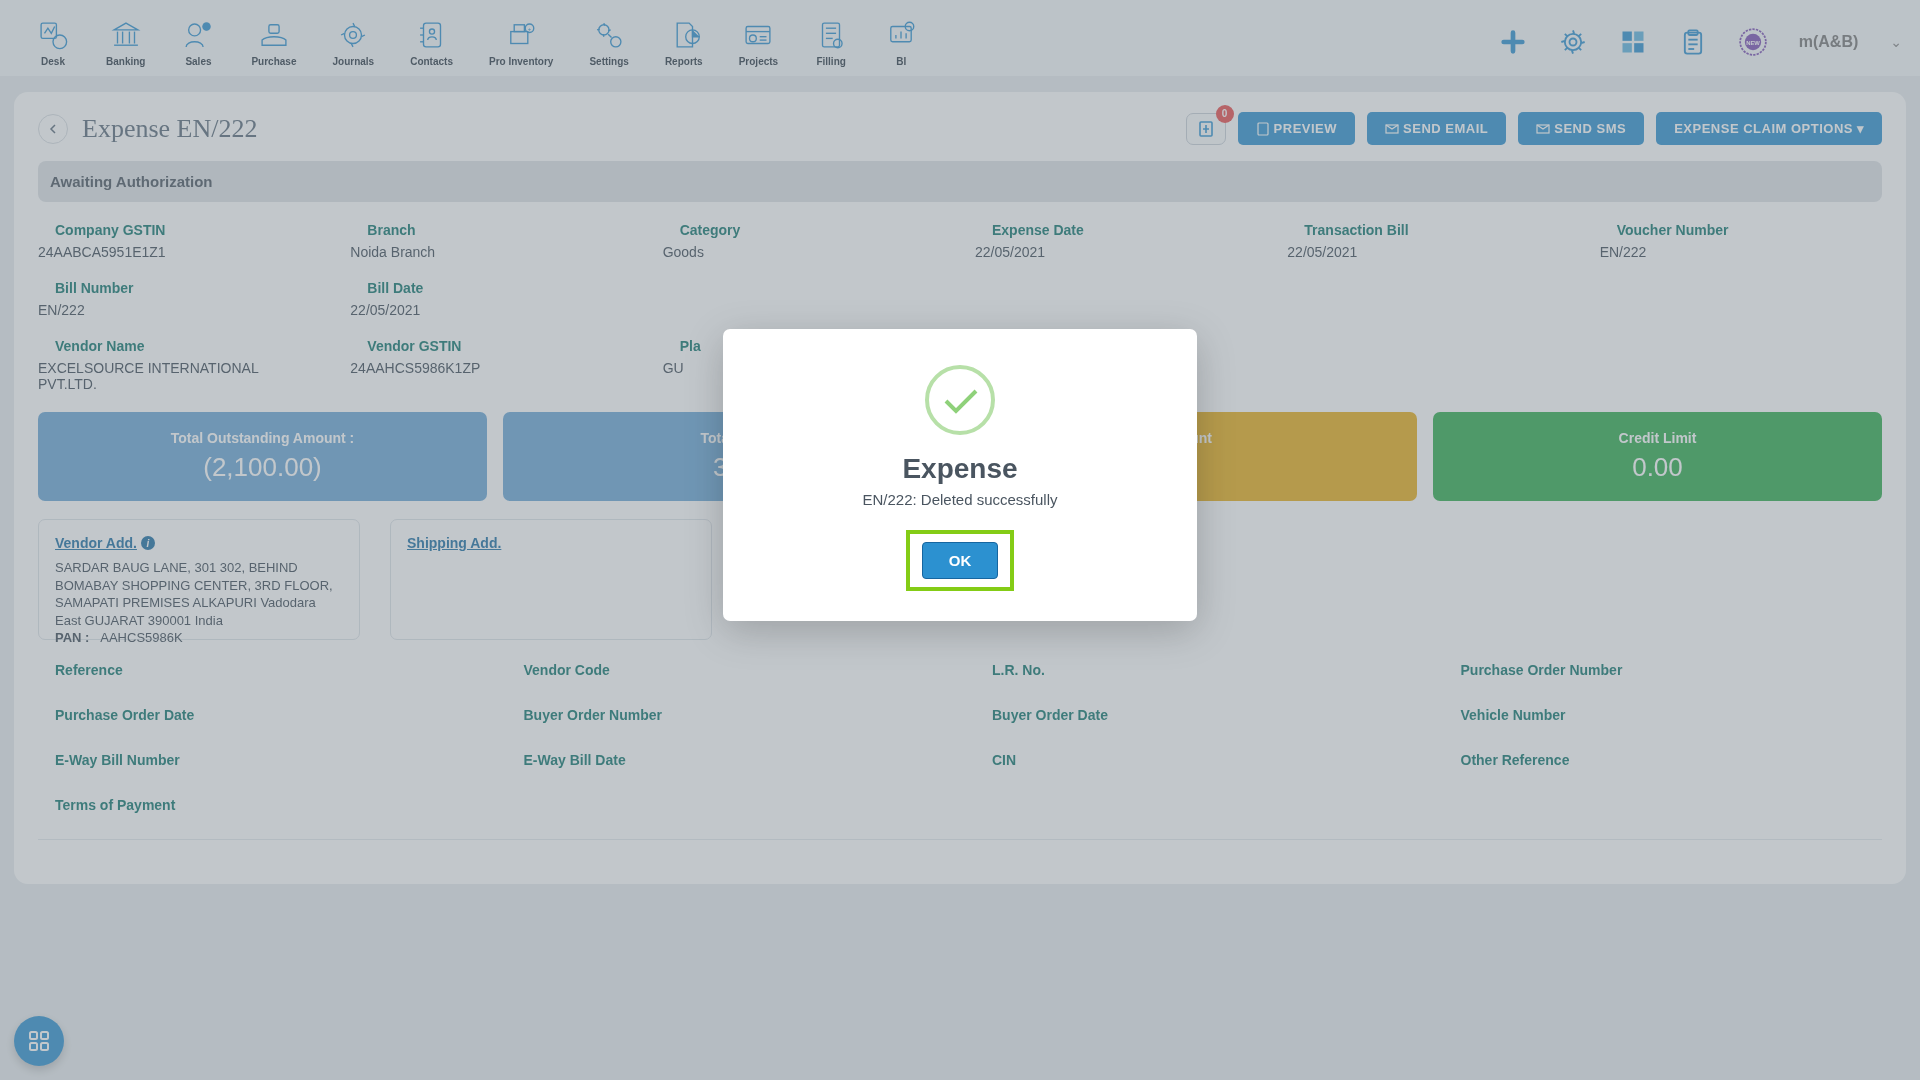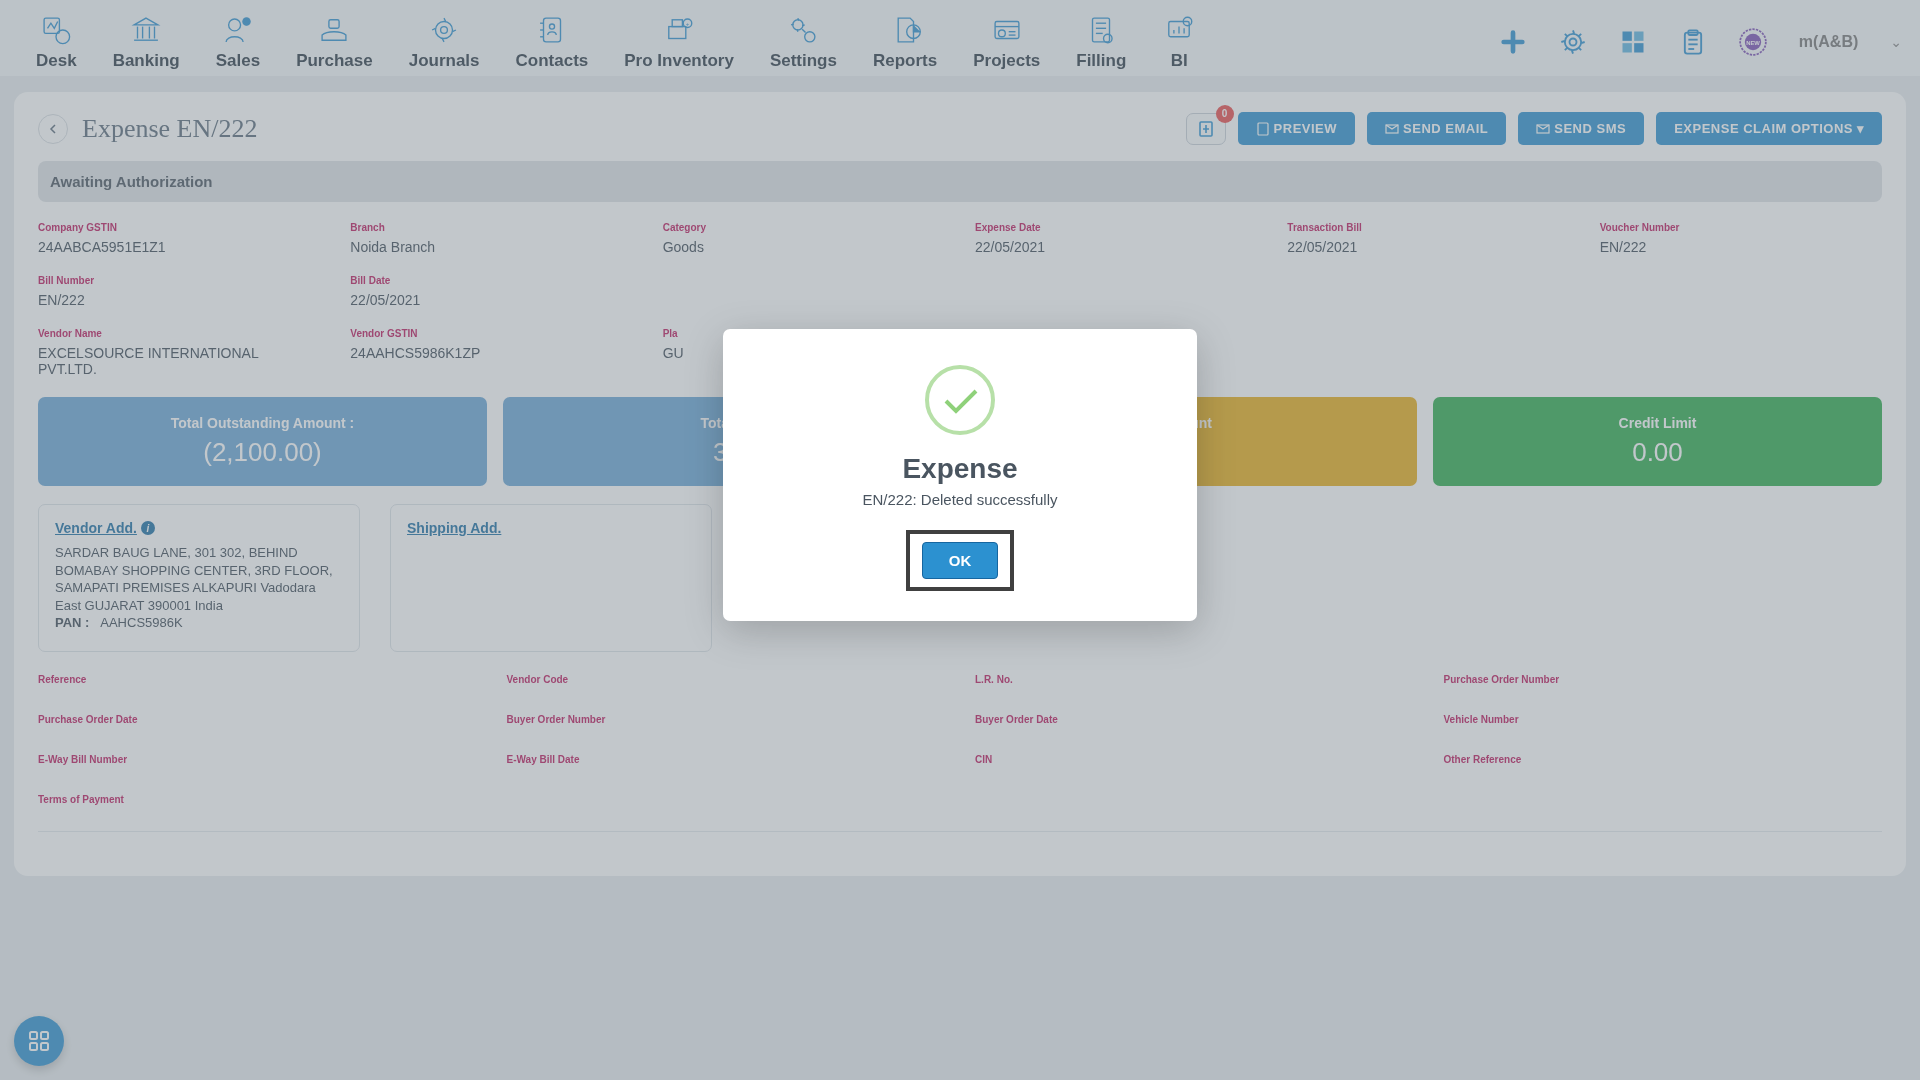--- a/index.html
+++ b/index.html
@@ -4,68 +4,68 @@
   <style>
     * { margin: 0; padding: 0; box-sizing: border-box; font-family: -apple-system, BlinkMacSystemFont, "Segoe UI", Arial, sans-serif; }
     body { background: #e8ecef; width: 1920px; height: 1080px; overflow: hidden; position: relative; }
     
     .overlay { position: absolute; inset: 0; background: rgba(120,130,140,0.45); z-index: 5; pointer-events: none; }
     
     .topnav { display: flex; align-items: center; padding: 8px 18px 0; background: #f5f7f9; height: 76px; }
     .nav-items { display: flex; gap: 0; }
     .nav-item { display: flex; flex-direction: column; align-items: center; padding: 6px 18px; cursor: pointer; }
     .nav-icon { width: 34px; height: 34px; margin-bottom: 4px; }
-    .nav-label { font-size: 17px; font-weight: 600; color: #2d3b47; }
+    .nav-label { font-size: 10px; font-weight: 600; color: #2d3b47; }
     .nav-right { margin-left: auto; display: flex; align-items: center; gap: 32px; }
     .nav-right-icon { width: 28px; height: 28px; cursor: pointer; }
     .user-label { font-size: 16px; font-weight: 700; color: #777; }
     .chevron { color: #888; font-size: 14px; }
     
     .main-card { margin: 16px 14px; background: #fff; border-radius: 14px; padding: 20px 24px 30px; }
     .header-row { display: flex; align-items: center; margin-bottom: 16px; }
     .back-btn { width: 30px; height: 30px; border: 1px solid #d8dde2; border-radius: 50%; display: flex; align-items: center; justify-content: center; color: #5a6b7a; background: #fff; cursor: pointer; margin-right: 14px; }
     .page-title { font-family: "Comic Sans MS", cursive; font-size: 26px; color: #5a6b7a; font-weight: 400; }
     .header-actions { margin-left: auto; display: flex; align-items: center; gap: 12px; }
     .attach-box { position: relative; width: 40px; height: 32px; border: 1px solid #c8d0d8; border-radius: 7px; display: flex; align-items: center; justify-content: center; background: #fafbfc; cursor: pointer; }
     .attach-badge { position: absolute; top: -9px; right: -9px; background: #e94b4b; color: #fff; font-size: 10px; width: 18px; height: 18px; border-radius: 50%; display: flex; align-items: center; justify-content: center; font-weight: 700; }
     .action-btn { background: #2c91d0; color: #fff; border: none; border-radius: 5px; padding: 9px 18px; font-size: 13px; font-weight: 700; display: flex; align-items: center; gap: 4px; cursor: pointer; letter-spacing: 0.5px; }
     
     .status-bar { background: #dee2e6; border-radius: 8px; padding: 12px 12px; font-size: 15px; font-weight: 700; color: #4a5560; margin-bottom: 20px; }
     
     .field-grid { display: grid; grid-template-columns: repeat(6, 1fr); gap: 20px 30px; margin-bottom: 20px; }
     .field { }
-    .field-label { font-size: 10px; font-weight: 700; color: #be185d; margin-bottom: 6px; }
+    .field-label { font-size: 14px; font-weight: 700; color: #0f766e; margin-bottom: 6px; margin-left: 17px; }
     .field-value { font-size: 14px; color: #3d4a56; }
     
     .summary-row { display: flex; gap: 16px; margin-bottom: 18px; }
     .summary-card { flex: 1; border-radius: 7px; padding: 18px 12px; text-align: center; color: #fff; }
     .summary-label { font-size: 14px; font-weight: 600; margin-bottom: 6px; }
     .summary-value { font-size: 26px; font-weight: 400; }
     .blue { background: #6aa7d6; }
     .yellow { background: #e8ae18; }
     .green { background: #2eab4d; }
     
     .addr-row { display: flex; gap: 30px; margin-bottom: 22px; }
-    .addr-card { flex: 0 0 322px; border: 1px solid #dde3e8; border-radius: 7px; padding: 14px 16px; height: 148px;}
+    .addr-card { flex: 0 0 322px; border: 1px solid #dde3e8; border-radius: 7px; padding: 14px 16px; height: 121px;}
     .addr-title { font-size: 14px; font-weight: 700; color: #1d6fa5; text-decoration: underline; margin-bottom: 8px; display: inline-flex; align-items: center; gap: 4px; }
     .addr-body { font-size: 13px; color: #3d4a56; line-height: 1.35; }
     
     .ref-grid { display: grid; grid-template-columns: repeat(4, 1fr); gap: 23px 30px; margin-bottom: 20px; }
     
     .divider { border: none; border-top: 1px solid #e4e9ed; margin: 14px 0; }
     
     .fab { position: fixed; left: 14px; bottom: 14px; width: 50px; height: 50px; border-radius: 50%; background: #2c91d0; display: flex; align-items: center; justify-content: center; color: #fff; z-index: 3; box-shadow: 0 4px 10px rgba(0,0,0,0.2); cursor: pointer; }
     
     .modal-backdrop { position: absolute; inset: 0; z-index: 10; display: flex; align-items: center; justify-content: center; }
     .modal { background: #fff; border-radius: 7px; width: 474px; padding: 36px 30px 30px; text-align: center; box-shadow: 0 10px 40px rgba(0,0,0,0.2); position: relative; top: -65px; }
     .check-circle { width: 70px; height: 70px; border: 4px solid #b7e0a8; border-radius: 50%; display: flex; align-items: center; justify-content: center; margin: 0 auto 18px; }
     .check-circle svg { stroke: #8fd17a; stroke-width: 4; fill: none; }
     .modal-title { font-size: 28px; font-weight: 600; color: #4a5560; margin-bottom: 6px; }
     .modal-msg { font-size: 15px; color: #4a5560; margin-bottom: 22px; }
-    .ok-wrap { border: 4px solid #404040; display: inline-block; padding: 8px 12px; text-decoration: underline; }
+    .ok-wrap { border: 4px solid #84cc16; display: inline-block; padding: 8px 12px; text-decoration: underline; }
     .ok-btn { background: #2c91d0; color: #fff; border: 1.5px solid #1666a0; padding: 9px 26px; font-size: 15px; font-weight: 600; cursor: pointer; border-radius: 4px; }
     
     .nav-svg { fill: none; stroke: #2c91d0; stroke-width: 1.6; }
     .info-circle { display: inline-flex; width: 14px; height: 14px; background: #1d6fa5; color: #fff; border-radius: 50%; align-items: center; justify-content: center; font-size: 10px; font-weight: 700; font-style: italic; }
   </style>
 </head>
 <body>
 
 <div class="topnav">
   <div class="nav-items">

